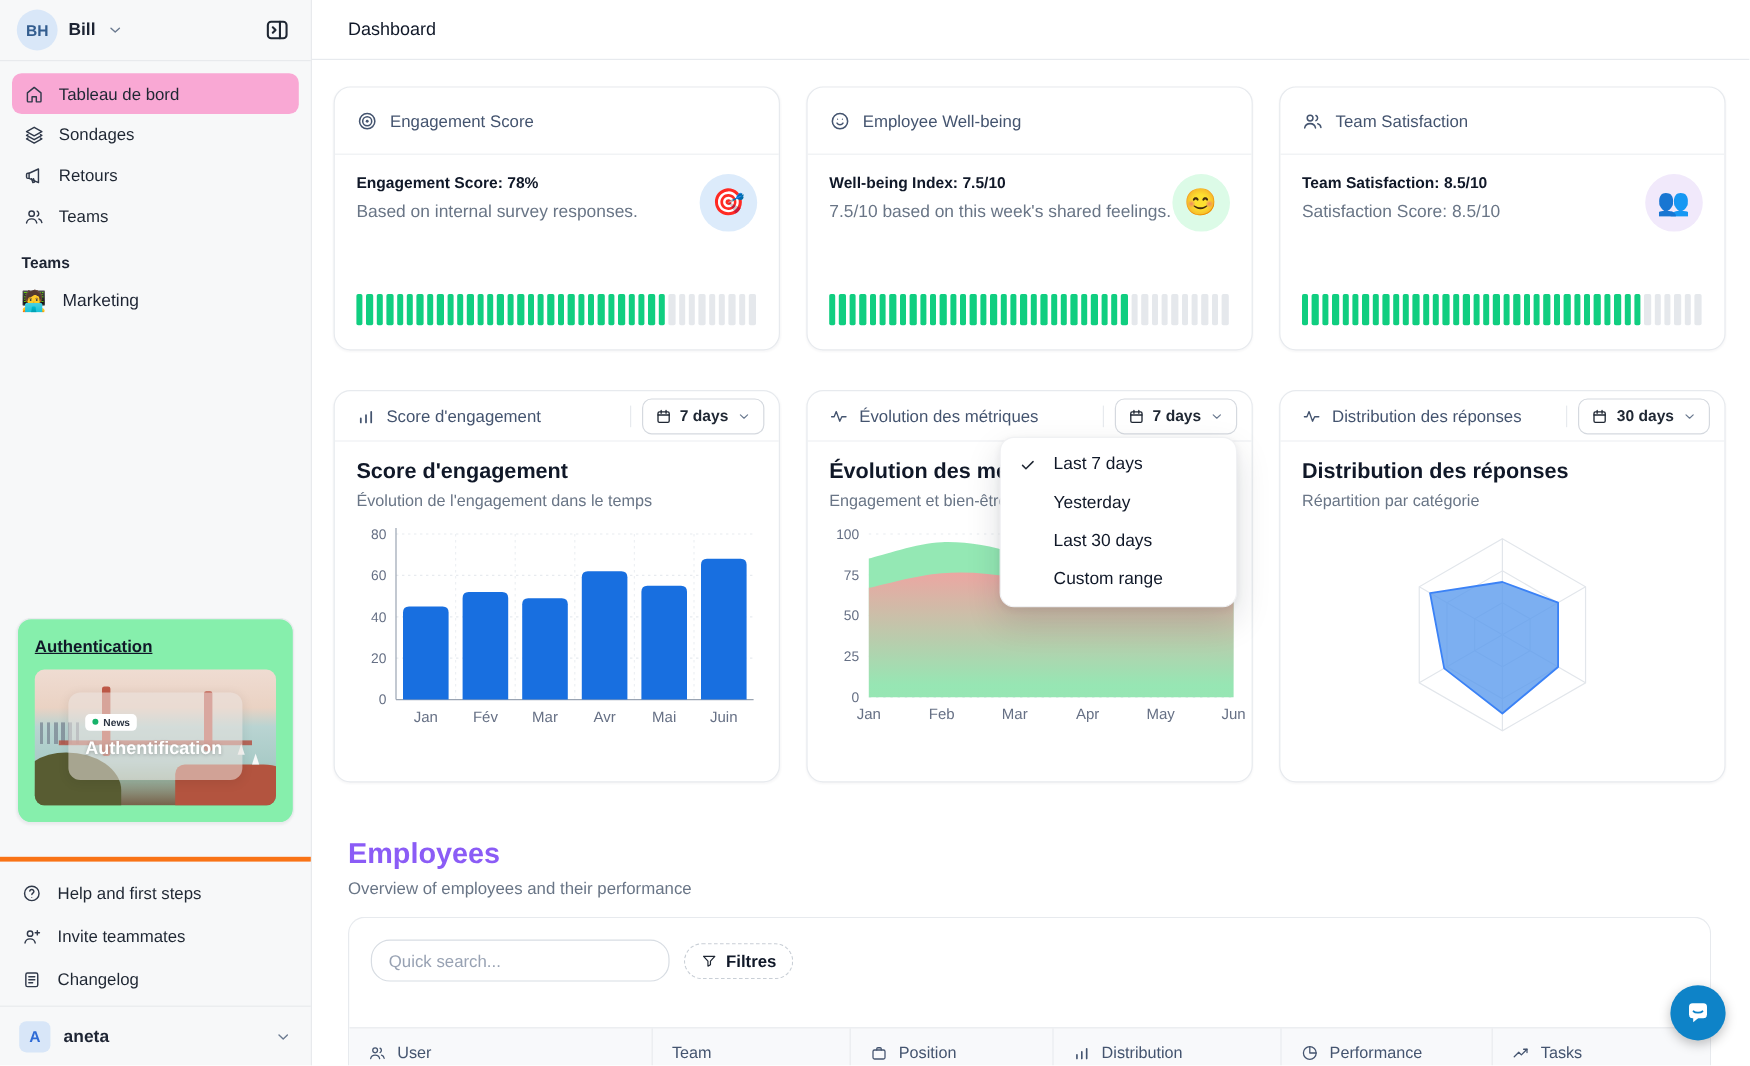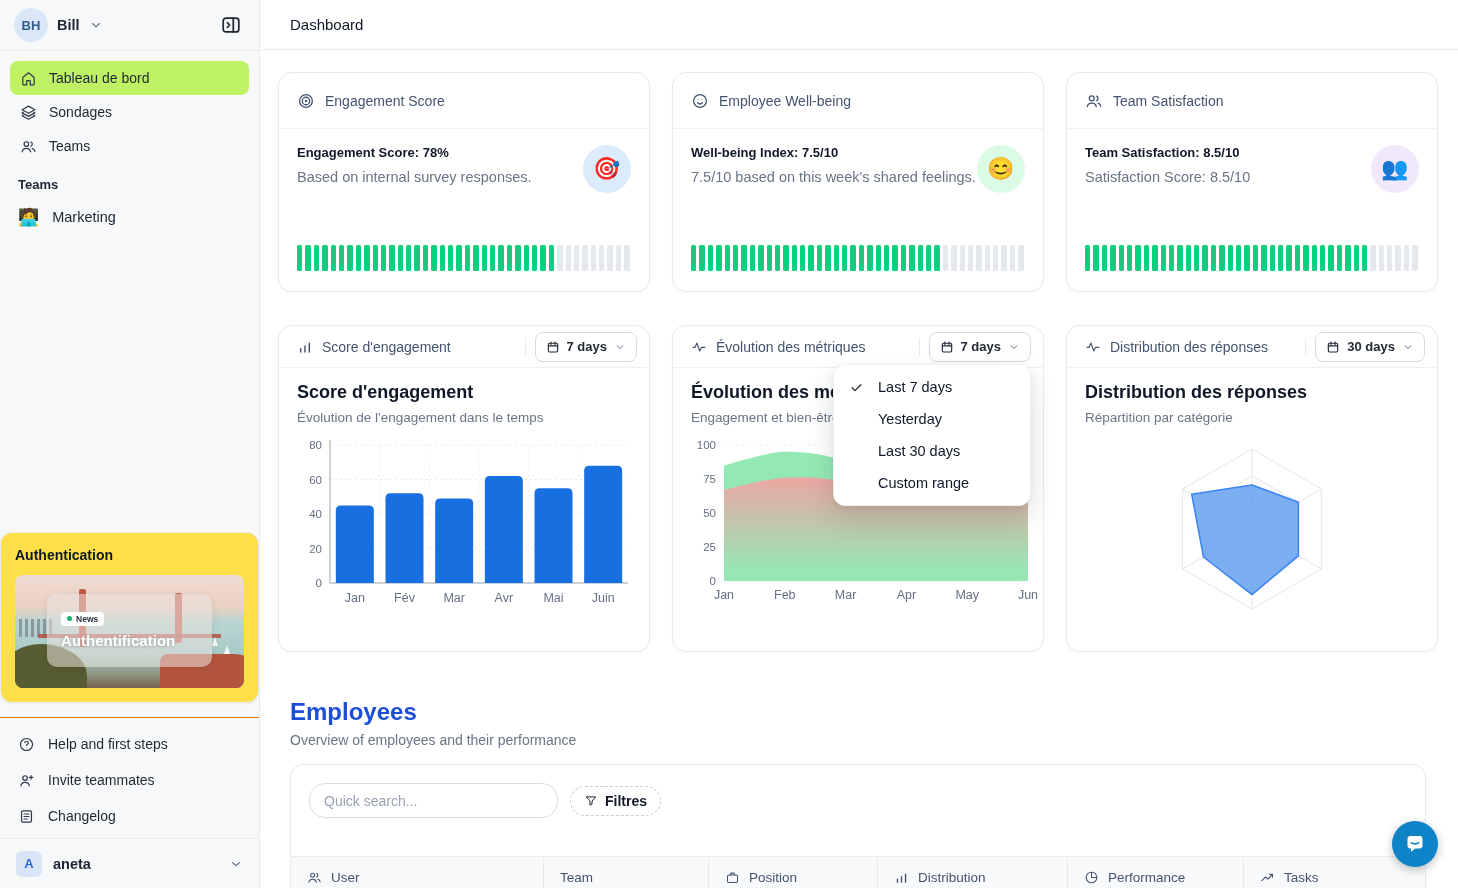--- a/index.html
+++ b/index.html
@@ -11,44 +11,44 @@
   .sb-header { height:50px; display:flex; align-items:center; padding:0 14px; gap:9px; }
   .avatar-circle { width:34px; height:34px; border-radius:50%; background:#D9E7F8; color:#335D8F; font-size:13px; font-weight:700; display:flex; align-items:center; justify-content:center; }
   .sb-user-name { font-size:14.5px; font-weight:700; color:#1D2433; }
   .chev { width:14px; height:14px; color:#6B7A90; display:inline-flex; }
   .chev svg, .icon svg { width:100%; height:100%; }
   .sb-collapse { margin-left:auto; width:28px; height:28px; color:#1F2733; display:flex; align-items:center; justify-content:center; cursor:pointer; }
   .sb-collapse .icon { width:22px; height:22px; }
   .sb-divider { height:1px; background:#E8EAED; margin:0; }
   .sb-nav { padding:10px 10px 0 10px; }
   .sb-item { height:34px; display:flex; align-items:center; gap:12px; padding:0 10px; border-radius:8px; font-size:14px; font-weight:500; color:#1F2733; cursor:pointer; }
-  .sb-item.active { background:#bef264;text-align:right; }
+  .sb-item.active { background:#f9a8d4;text-align:right; }
   .sb-item .icon { width:17px; height:17px; color:#30394A; display:inline-flex; }
   .sb-teams-label { margin:14px 0 0 18px; font-size:13px; font-weight:600; color:#1D2433; }
   .sb-team-item { margin-top:8px; height:34px; display:flex; align-items:center; gap:13px; padding:0 18px; font-size:14.5px; font-weight:500; color:#1D2433; cursor:pointer; }
   .sb-team-emoji { font-size:17px; line-height:1; }
 
-  .promo-card { margin-top:auto; background:#fde047; border:1px solid #E9EBEE; border-radius:12px; padding:14px; box-shadow:0 1px 2px rgba(16,24,40,.05); }
+  .promo-card { margin:14px; margin-top:auto; background:#86efac; border:1px solid #E9EBEE; border-radius:12px; padding:14px; box-shadow:0 1px 2px rgba(16,24,40,.05);text-decoration:underline; }
   .promo-title { font-size:14px; font-weight:700; color:#101828; }
   .promo-body { margin-top:8px; font-size:13px; line-height:1.5; color:#5E6C84; }
   .promo-img { margin-top:12px; height:113px; border-radius:8px; position:relative; overflow:hidden;
     background:linear-gradient(180deg,#EFDCD2 0%,#EAD2C3 28%,#B9D4D2 42%,#A9CBC7 68%,#9DB9A7 80%,#77624A 100%); }
   .pi-city { position:absolute; left:4px; top:44px; width:34px; height:18px; background:repeating-linear-gradient(90deg,#7D8A96 0 3px,transparent 3px 6px); opacity:.8; }
   .pi-tower1 { position:absolute; left:28%; top:12%; width:7px; height:52%; background:#C05A48; border-radius:2px; }
   .pi-tower2 { position:absolute; left:70%; top:16%; width:7px; height:44%; background:#C66152; border-radius:2px; }
   .pi-deck { position:absolute; left:10%; top:52%; width:80%; height:4px; background:#B55445; opacity:.85; }
   .pi-land-l { position:absolute; left:-12px; bottom:-14px; width:84px; height:58px; background:#585C32; border-radius:50% 60% 10% 10%; }
   .pi-land-r { position:absolute; right:-8px; bottom:-10px; width:92px; height:44px; background:#B3543F; border-radius:8px 20% 0 0; }
   .pi-sail { position:absolute; width:0; height:0; border-left:3px solid transparent; border-right:3px solid transparent; border-bottom:9px solid #F6F8F7; }
   .promo-glass { position:absolute; left:14%; top:17%; width:72%; height:64%; border-radius:10px; background:rgba(233,225,223,.55); box-shadow:0 2px 10px rgba(0,0,0,.08); display:flex; flex-direction:column; justify-content:center; padding-left:14px; gap:6px; }
   .news-pill { display:inline-flex; align-items:center; gap:4px; width:max-content; background:#fff; border-radius:4px; padding:2px 6px; font-size:8.5px; font-weight:700; color:#2B3442; }
   .news-dot { width:5px; height:5px; border-radius:50%; background:#17B26A; }
   .promo-img-title { font-size:15px; font-weight:700; color:#fff; text-shadow:0 1px 3px rgba(0,0,0,.25); }
 
-  .sb-footer { border-top:1px solid #f97316; margin-top:14px; padding:8px 0 4px; }
+  .sb-footer { border-top:4px solid #f97316; margin-top:14px; padding:8px 0 4px; }
   .sb-fitem { height:36px; display:flex; align-items:center; gap:13px; padding:0 18px; font-size:14px; font-weight:500; color:#1F2733; cursor:pointer; }
   .sb-fitem .icon { width:17px; height:17px; color:#30394A; display:inline-flex; }
   .sb-workspace { border-top:1px solid #E8EAED; height:50px; display:flex; align-items:center; gap:11px; padding:0 16px; cursor:pointer; }
   .ws-avatar { width:26px; height:26px; border-radius:6px; background:#D8E6F8; color:#2E6BD6; font-weight:700; font-size:13px; display:flex; align-items:center; justify-content:center; }
   .ws-name { font-size:14.5px; font-weight:600; color:#1D2433; }
   .sb-workspace .chev { margin-left:auto; }
 
   
   .main { flex:1; display:flex; flex-direction:column; background:#fff; min-width:0; }
   .topbar { height:50px; border-bottom:1px solid #E7EAEE; display:flex; align-items:center; padding:0 30px; }
@@ -73,21 +73,21 @@
   .c-head .icon { width:16px; height:16px; display:inline-flex; color:#44546F; }
   .c-head-label { white-space:nowrap; overflow:hidden; text-overflow:ellipsis; }
   .head-divider { margin-left:auto; width:1px; height:18px; background:#E7EAEE; }
   .range-btn { display:flex; align-items:center; gap:7px; height:30px; padding:0 10px; border:1px solid #D5D9DF; border-radius:8px; background:#fff; font-size:13px; font-weight:600; color:#1F2733; cursor:pointer; }
   .range-btn .icon { width:14px; height:14px; color:#1F2733; }
   .range-btn .chev { width:12px; height:12px; }
   .c-title { margin:14px 18px 0; font-size:18px; font-weight:700; color:#101828; }
   .c-sub { margin:7px 18px 0; font-size:13.5px; color:#697586; white-space:nowrap; overflow:hidden; }
   .c-chart { margin:8px auto 0; display:block; }
 
-  .emp-head-title { margin-top:46px; font-size:24px; font-weight:700; color:#1d4ed8; margin-left:12px; }
+  .emp-head-title { margin-top:46px; font-size:24px; font-weight:700; color:#8b5cf6; margin-left:12px; }
   .emp-head-sub { margin:6px 0 0 12px; font-size:14px; color:#697586; }
   .table-card { margin:16px 12px 0; border:1px solid #E7EAEE; border-radius:14px 14px 0 0; border-bottom:none; height:130px; overflow:hidden; background:#fff; }
   .table-toolbar { display:flex; align-items:center; gap:12px; padding:18px 18px 0; }
   .search-input { width:249px; height:35px; border:1px solid #D8DDE3; border-radius:16px; padding:0 14px; font-size:14px; font-family:"Liberation Sans",sans-serif; color:#be185d; background:#fff; outline:none; }
   .search-input::placeholder { color:#98A2B3; }
   .filter-btn { display:flex; align-items:center; gap:7px; height:30px; padding:0 13px; border:1.3px dashed #C9CFD6; border-radius:15px; background:#fff; font-size:14px; font-weight:600; color:#101828; cursor:pointer; }
   .filter-btn .icon { width:14px; height:14px; color:#1F2733; }
   .table-header { margin-top:38px; display:flex; background:#F8F9FB; border-top:1px solid #E9EBEE; height:42px; }
   .th-cell { display:flex; align-items:center; gap:9px; padding:0 16px; font-size:13.5px; font-weight:500; color:#44546F; border-right:1px solid #E9EBEE; }
   .th-cell:last-child { border-right:none; flex:1; }
@@ -136,20 +136,30 @@
         </div>
         <div class="sb-item">
           <span class="icon">
             <svg viewBox="0 0 24 24" fill="none" stroke="currentColor" stroke-width="1.7" stroke-linecap="round" stroke-linejoin="round">
               <path d="M12 3l9 5-9 5-9-5 9-5z"></path>
               <path d="M4.6 11.6 3 12.5l9 5 9-5-1.6-.9"></path>
               <path d="M4.6 15.6 3 16.5l9 5 9-5-1.6-.9"></path>
             </svg>
           </span>
           <span>Sondages</span>
+        </div>
+        <div class="sb-item">
+          <span class="icon">
+            <svg viewBox="0 0 24 24" fill="none" stroke="currentColor" stroke-width="1.7" stroke-linecap="round" stroke-linejoin="round">
+              <path d="M17 4 6 9v6l11 5z"></path>
+              <path d="M6 9H4.5A1.5 1.5 0 0 0 3 10.5v3A1.5 1.5 0 0 0 4.5 15H6"></path>
+              <path d="M9 15.5 10.4 20l2.1-.7-1.3-3.9"></path>
+            </svg>
+          </span>
+          <span>Retours</span>
         </div>
         <div class="sb-item">
           <span class="icon">
             <svg viewBox="0 0 24 24" fill="none" stroke="currentColor" stroke-width="1.7" stroke-linecap="round" stroke-linejoin="round">
               <circle cx="9" cy="8.5" r="3.2"></circle>
               <path d="M3 19.5c.6-3.2 3-4.8 6-4.8s5.4 1.6 6 4.8"></path>
               <path d="M15.5 5.6a3.2 3.2 0 0 1 0 5.8"></path>
               <path d="M17.5 14.9c2 .6 3.2 2 3.5 4.1"></path>
             </svg>
           </span>

